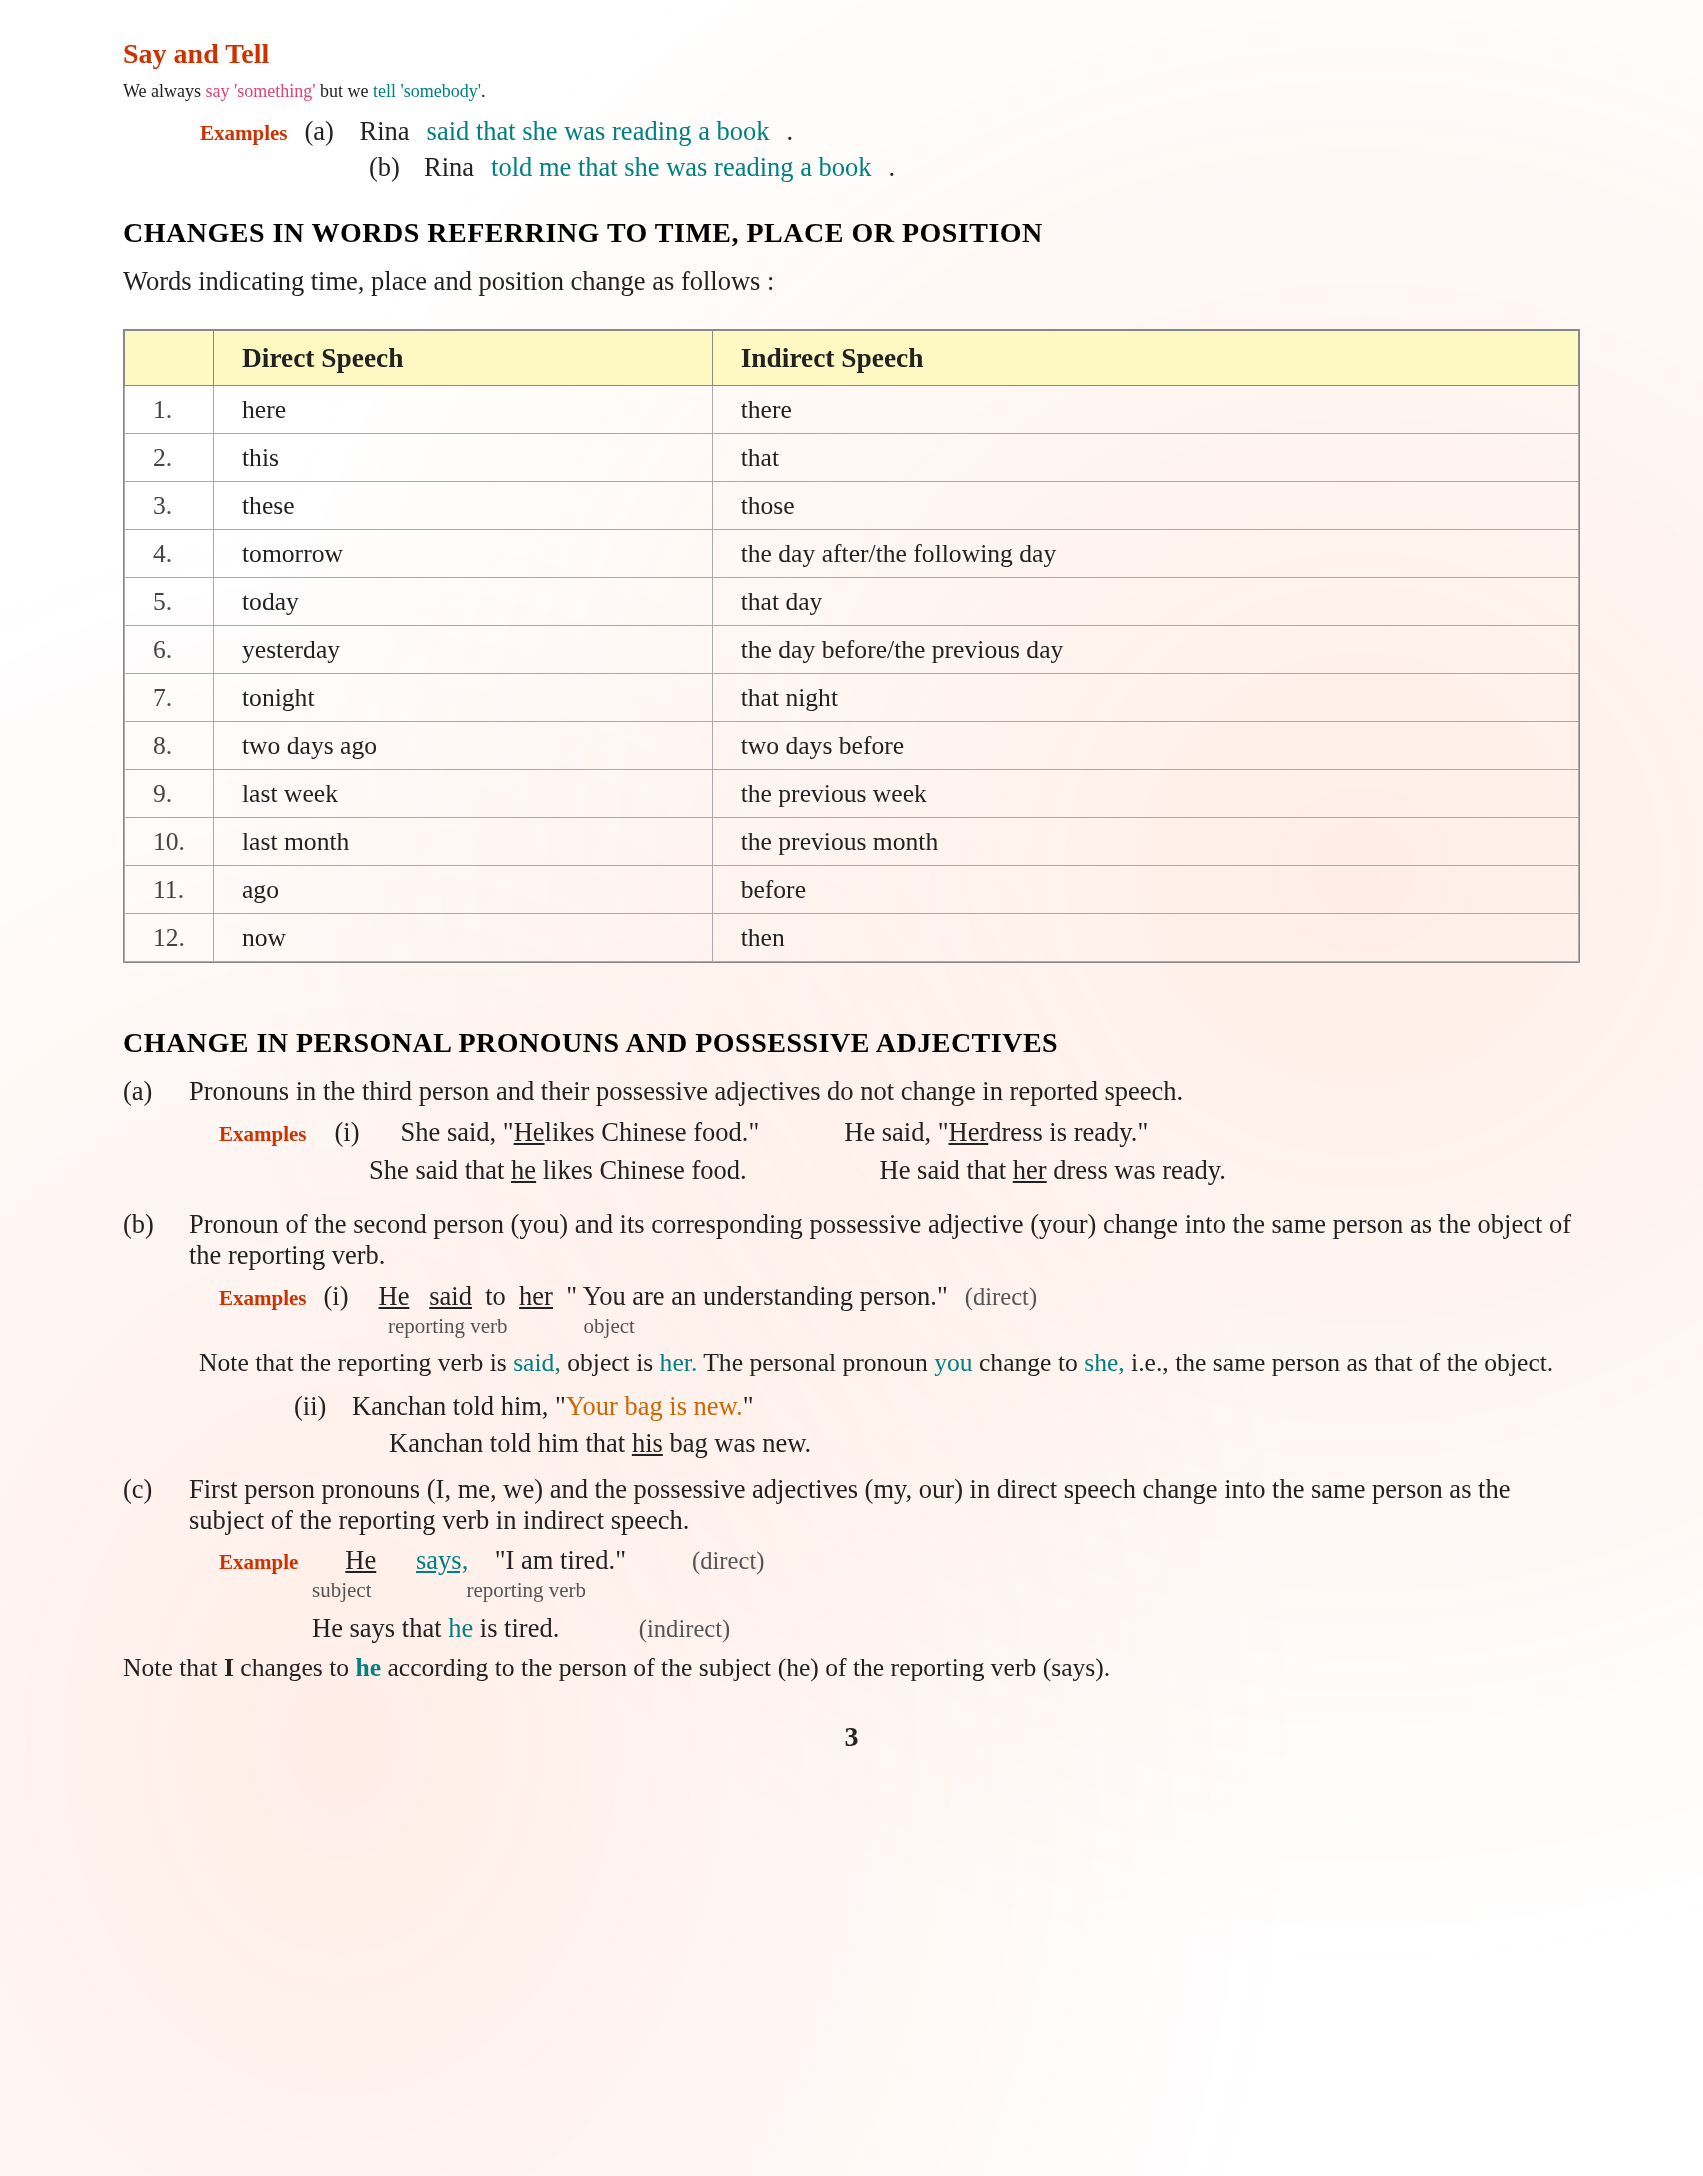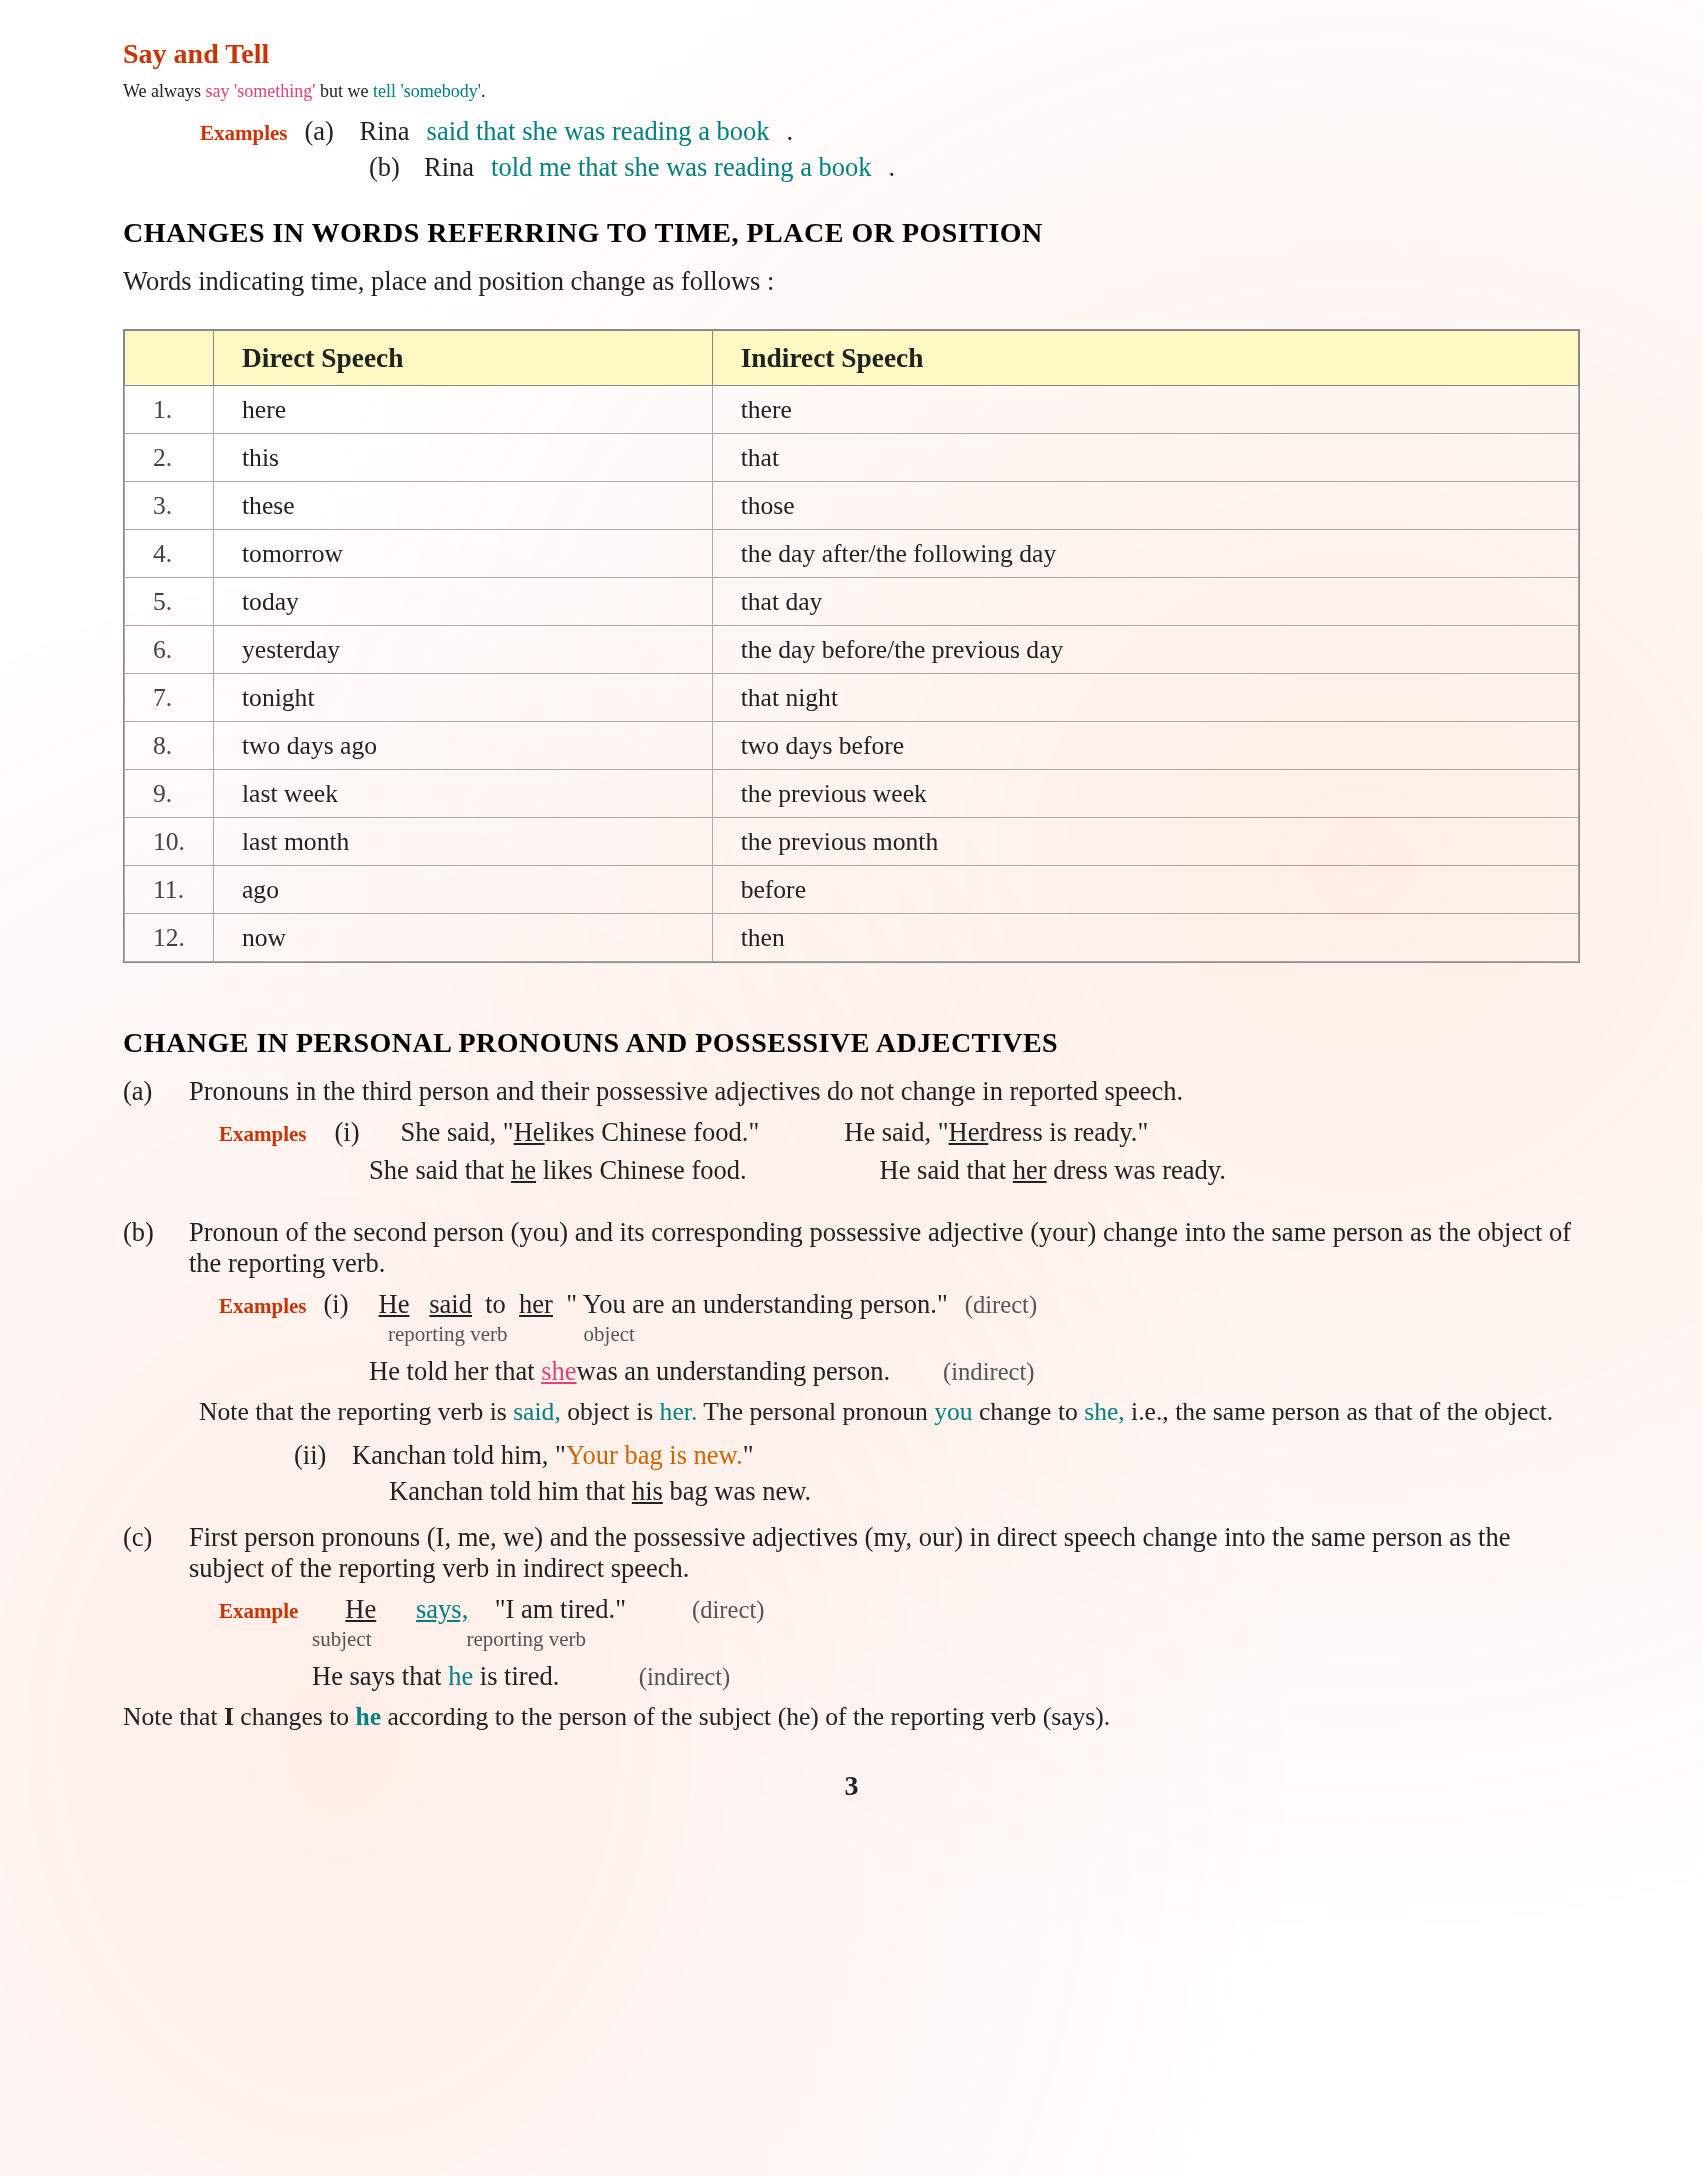--- a/index.html
+++ b/index.html
@@ -297,21 +297,21 @@
       <span>Pronouns in the third person and their possessive adjectives do not change in reported speech.</span>
     </div>
 
     <div class="indent-block">
       <div style="display:flex; align-items:baseline; gap:28px; margin-bottom:7.6px; font-size:26.5px;">
         <span class="examples-label">Examples</span>
         <span style="min-width:38px;">(i)</span>
         <span><span>She said, "</span><span class="underlined">He</span><span>likes Chinese food."</span></span>
         <span style="margin-left:57px;"><span>He said, "</span><span class="underlined">Her</span><span>dress is ready."</span></span>
       </div>
-      <div style="display:flex; gap:76px; margin-left:170px; font-size:26.5px; margin-bottom:31px;">
+      <div style="display:flex; gap:76px; margin-left:170px; font-size:26.5px; margin-bottom:23px;">
         <span><span>She said that</span> <span class="underlined">he</span> <span>likes Chinese food.</span></span>
         <span style="margin-left:57px;"><span>He said that</span> <span class="underlined">her</span> <span>dress was ready.</span></span>
       </div>
     </div>
 
     <div style="display:flex; gap:19px; align-items:baseline; margin-bottom:9.5px;">
       <span style="min-width:47px;">(b)</span>
       <span>Pronoun of the second person (you) and its corresponding possessive adjective (your) change into the same person as the object of the reporting verb.</span>
     </div>
 
@@ -326,25 +326,20 @@
           &nbsp;<span>to</span>&nbsp;
           <span class="underlined">her</span>
           &nbsp;<span>" You are an understanding person."</span>
         </span>
         <span class="direct-indirect-label">(direct)</span>
       </div>
       <div class="reporting-labels">
         <span>reporting verb</span>
         <span>object</span>
       </div>
-      <div style="margin-left:170px; font-size:26.5px; margin-top:9.5px; margin-bottom:5.7px;">
-        <span>He told her that </span><span class="underlined pink">she</span><span>was an understanding person.</span>
-        &nbsp;&nbsp;&nbsp;&nbsp;&nbsp;&nbsp;
-        <span class="direct-indirect-label">(indirect)</span>
-      </div>
 
       <div class="note-line">
         <span>Note that the reporting verb is </span><span class="teal">said,</span><span> object is </span><span class="teal">her.</span><span> The personal pronoun </span><span class="teal">you</span><span> change to </span><span class="teal">she,</span><span> i.e., the same person as that of the object.</span>
       </div>
 
       <div class="kanchan-block">
         <div style="font-size:26.5px; margin-bottom:5.7px;">
           <span style="margin-right:19px;">(ii)</span>
           <span>Kanchan told him, "</span><span class="orange">Your bag is new.</span><span>"</span>
         </div>

